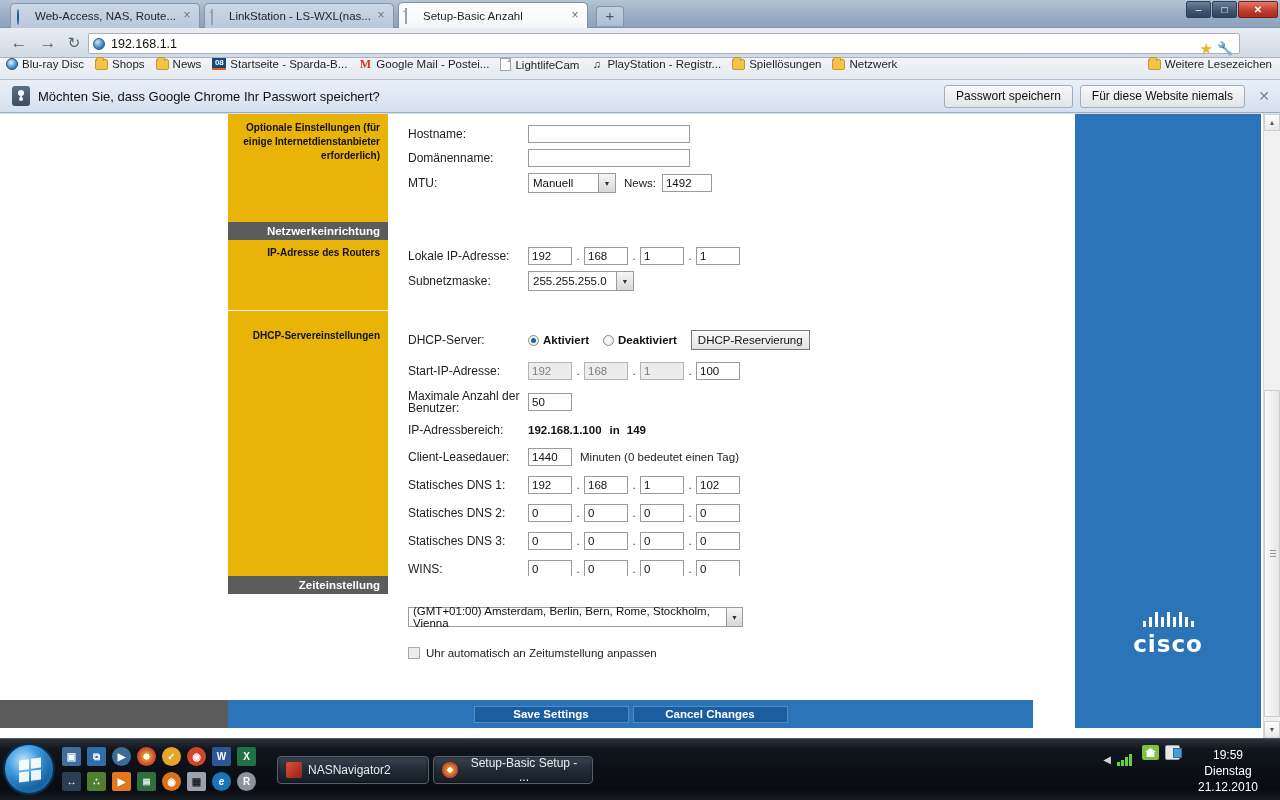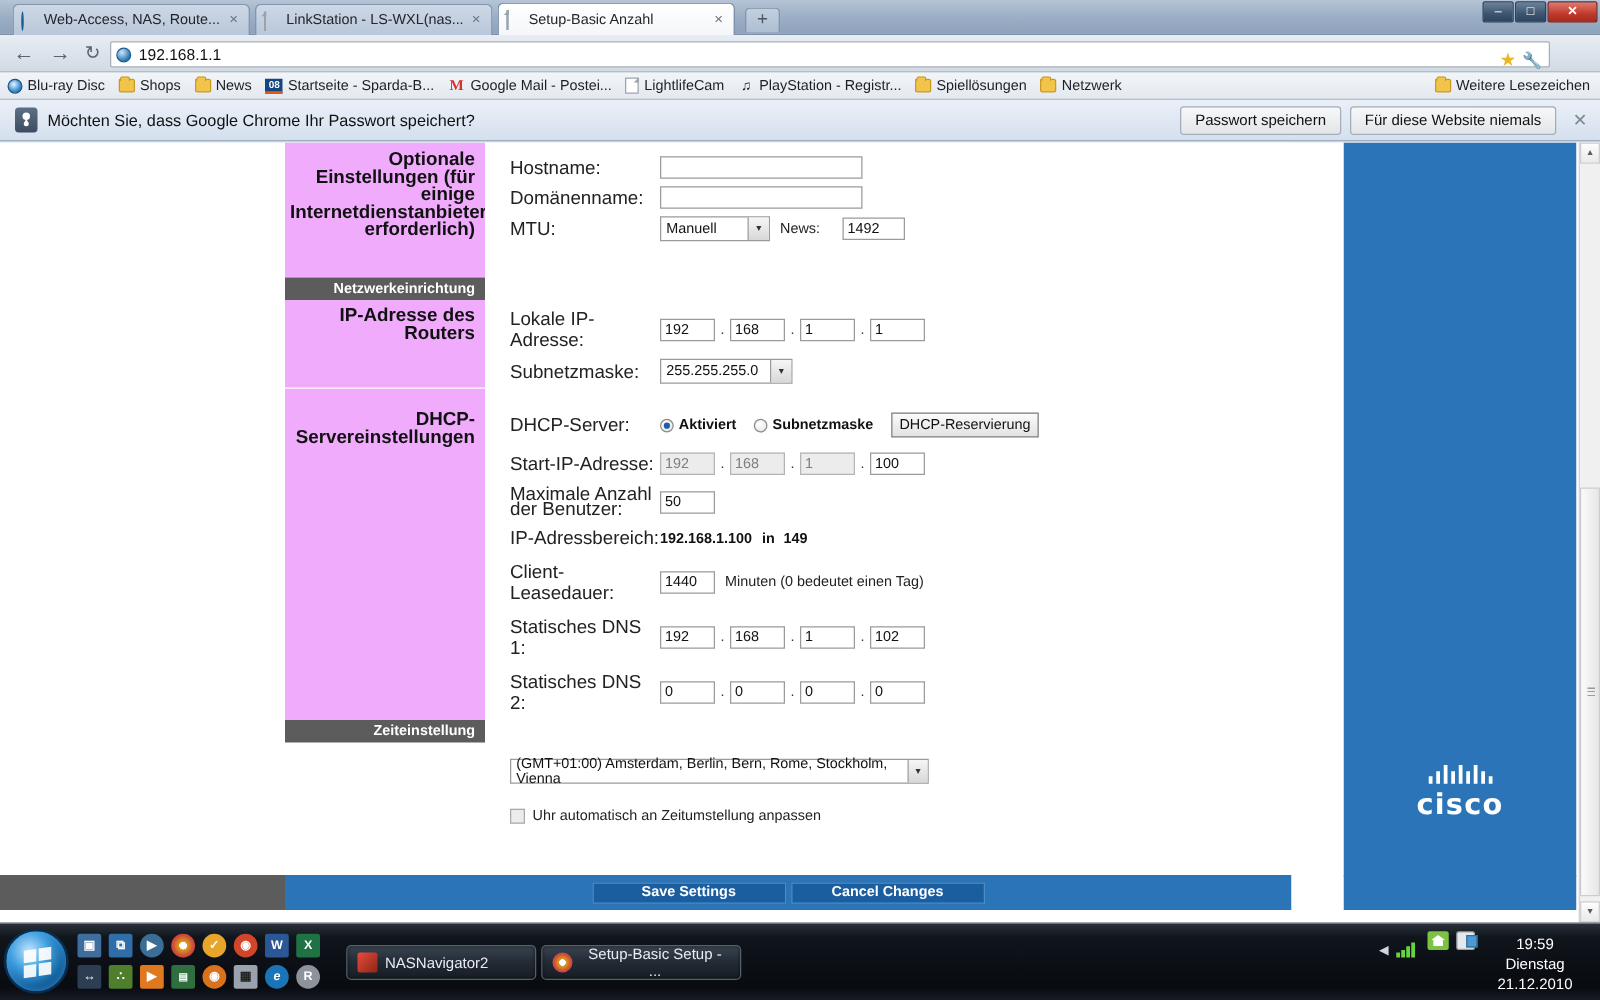--- a/index.html
+++ b/index.html
@@ -73,21 +73,21 @@
     display:flex; align-items:center; padding:0 4px;
   }
   .omnibox .url { font-size:12.5px; color:#111; margin-left:6px; }
   .star { position:absolute; right:26px; top:7px; font-size:15px; color:#e8b629; line-height:15px;}
   .wrench{ position:absolute; right:5px; top:6px; font-size:13px; color:#50596a; line-height:17px;}
 
   
   .bookmarks {
     position:absolute; left:0; top:58px; width:1280px; height:22px;
     background:linear-gradient(to bottom,#f2f5f8 0%,#e3e9f0 100%);
-    border-bottom:1px solid #b4bec9; display:flex; align-items:center; padding-left:6px;
+    border-bottom:1px solid #b4bec9; display:flex; align-items:flex-start; padding-left:6px;
   }
   .bm { display:flex; align-items:center; margin-right:11px; font-size:11.5px; color:#1c1f23; white-space:nowrap;}
   .bm .bmi { margin-right:4px; display:inline-block; }
   .ico-folder{width:13px;height:11px;background:#f3c44c;border:1px solid #c79a22;border-radius:1px 2px 2px 2px;position:relative;}
   .ico-folder:before{content:"";position:absolute;left:0;top:-3px;width:6px;height:3px;background:#f3c44c;border:1px solid #c79a22;border-bottom:none;border-radius:2px 2px 0 0;}
   .ico-blu{width:12px;height:12px;border-radius:50%;background:radial-gradient(circle at 40% 35%,#e8f4ff,#3a8fd0 60%,#1f5f96);border:1px solid #17517f;}
   .ico-sparda{width:14px;height:12px;background:#16467f;color:#fff;font-size:8px;font-weight:bold;text-align:center;line-height:10px;border-bottom:2px solid #e45c18;}
   .ico-gm{width:14px;height:11px;color:#d93025;font-size:12px;font-weight:bold;line-height:10px;text-align:center;font-family:"Liberation Serif",serif;}
   .ico-ps{width:13px;height:12px;color:#13161a;font-size:11px;line-height:12px;text-align:center;}
   .bm-right { margin-left:auto; margin-right:8px; }
@@ -119,30 +119,30 @@
                   border:1px solid #cdcdcd;border-radius:1px;}
   .vscroll .grip{position:absolute;left:5px;width:6px;height:7px;
                  background:repeating-linear-gradient(to bottom,#9a9a9a 0 1px,transparent 1px 3px);}
 
   
   .page { position:absolute; left:228px; top:0; width:805px; }
   .sec {
     display:flex; width:805px;
   }
   .sec .lbl {
-    width:160px; flex:0 0 160px; background:#f0abfc; text-align:right;
-    padding:6px 8px 13px 4px; font-size:15px; font-weight:bold; color:#111; line-height:14px;
+    width:160px; flex:0 0 160px; background:#eab308; text-align:right;
+    padding:6px 8px 13px 4px; font-size:10px; font-weight:bold; color:#111; line-height:14px;
   }
   .sec .body { flex:1 1 auto; background:#fff; border-left:1px solid #fff; padding:0; }
   .sechead {
     background:#5c5c5c; color:#fff; font-weight:bold; font-size:11.5px;
     text-align:right; padding:3px 8px 3px 4px;
   }
   .row { display:flex; align-items:center; padding:3px 0; min-height:22px;}
-  .row .fl { width:120px; flex:0 0 120px; font-size:15px; color:#222;}
+  .row .fl { width:120px; flex:0 0 120px; font-size:12px; color:#222;}
   .row .fl.two { line-height:12px; padding-right:4px;}
   .tin {
     height:18px; border:1px solid #9b9b9b; background:#fff; font-size:11.5px;
     font-family:"Liberation Sans", sans-serif; padding:0 3px; color:#111; outline:none;
   }
   .tin.dis { background:#ececec; color:#7e7e7e; border-color:#b4b4b4;}
   .oct { width:44px; text-align:left; }
   .dot { width:12px; text-align:center; font-size:11.5px; color:#333;}
   .sel {
     height:20px; border:1px solid #9b9b9b; background:#fff; font-size:11.5px;
@@ -341,21 +341,21 @@
             <span class="fl">Domänenname:</span>
             <input class="tin" style="width: 162px;" value="">
           </div>
           <div class="row">
             <span class="fl">MTU:</span>
             <span class="sel" style="width:88px">
               <span>Manuell</span>
               <span class="arw">▼</span>
             </span>
             <span class="note">News:</span>
-            <input class="tin" style="width: 50px; margin-left: 18px;" value="1492">
+            <input class="tin" style="width: 50px; margin-left: 6px;" value="1492">
           </div>
         </div>
       </div>
 
       <div class="sec">
         <div style="width:160px;flex:0 0 160px;">
           <div class="sechead">Netzwerkeinrichtung</div>
           <div class="lbl" style="width:160px;height:70px;">IP-Adresse des Routers</div>
         </div>
         <div class="body" style="height:89px;padding:22px 0 0 19px;">
@@ -380,21 +380,21 @@
       </div>
 
       <div class="sec">
         <div class="lbl" style="height:265px;padding-top:18px;">DHCP-Servereinstellungen</div>
         <div class="body" style="height:265px;padding:16px 0 0 19px;">
           <div class="row">
             <span class="fl">DHCP-Server:</span>
             <span class="radio on"></span>
             <span class="radlabel">Aktiviert</span>
             <span class="radio"></span>
-            <span class="radlabel">Subnetzmaske</span>
+            <span class="radlabel">Deaktiviert</span>
             <span class="btn-grey">DHCP-Reservierung</span>
           </div>
           <div class="row" style="margin-top:6px">
             <span class="fl">Start-IP-Adresse:</span>
             <input class="tin oct dis" readonly="" value="192" style="">
             <span class="dot">.</span>
             <input class="tin oct dis" readonly="" value="168" style="">
             <span class="dot">.</span>
             <input class="tin oct dis" readonly="" value="1" style="">
             <span class="dot">.</span>

